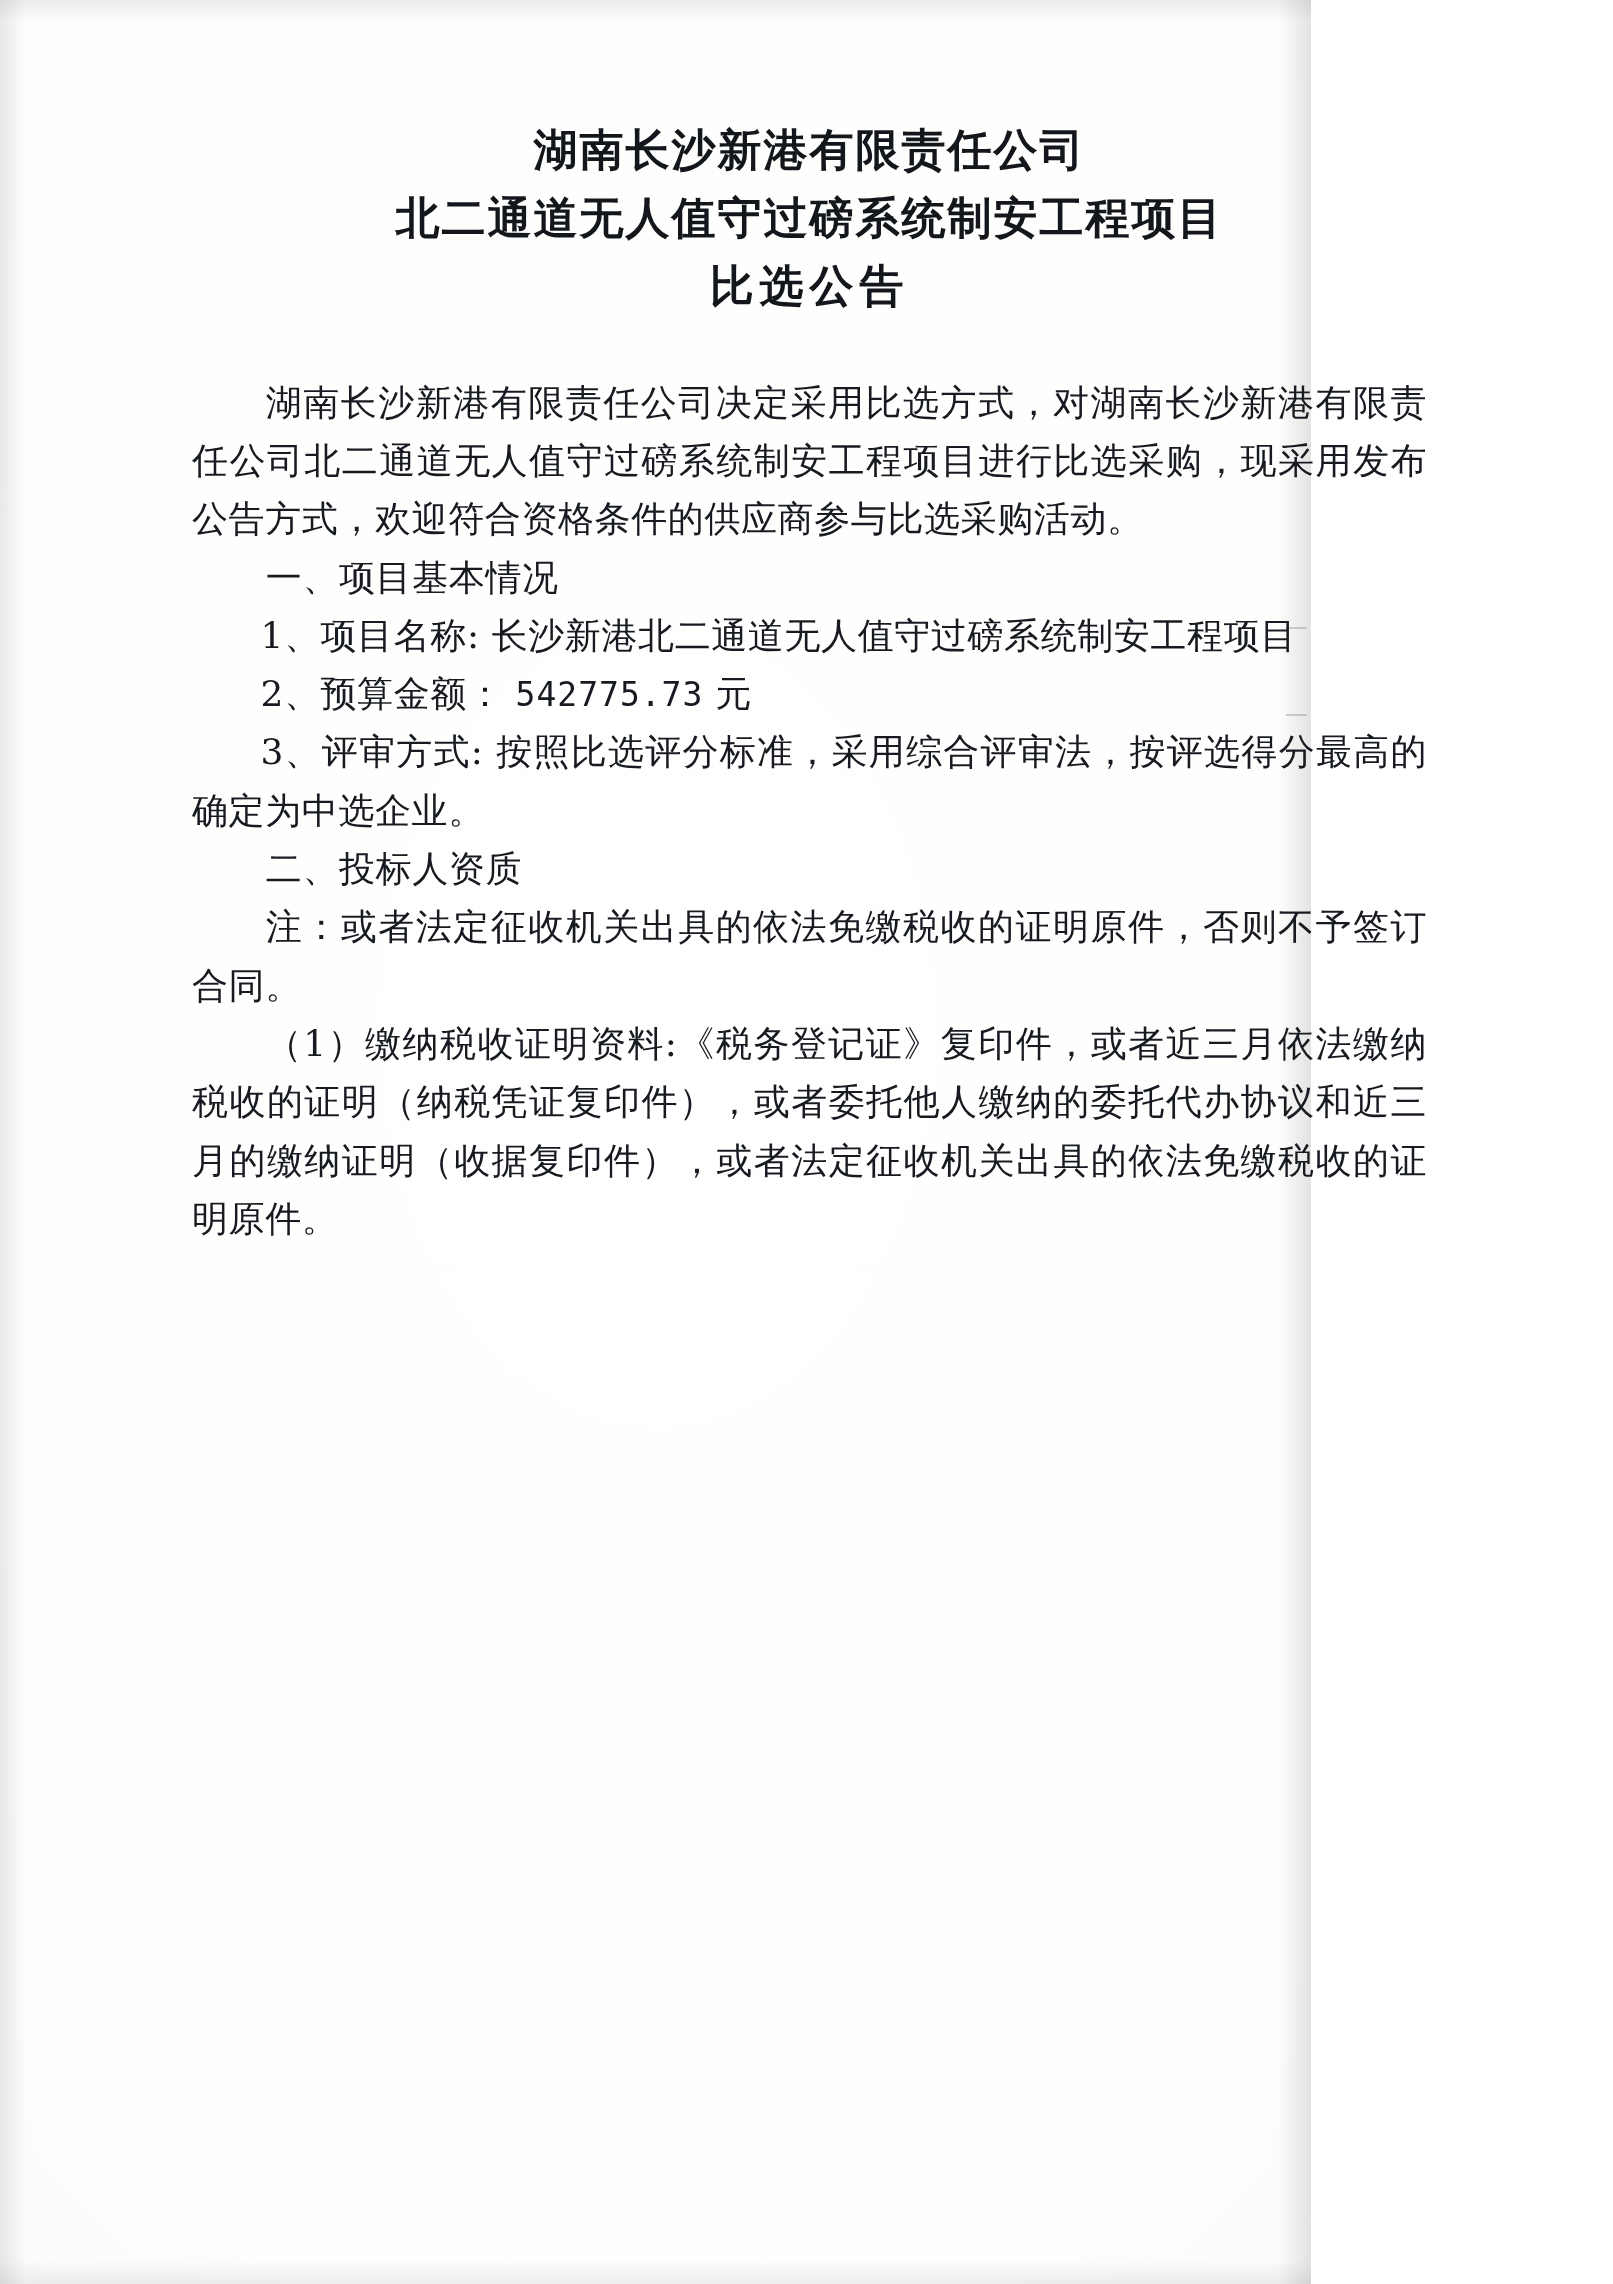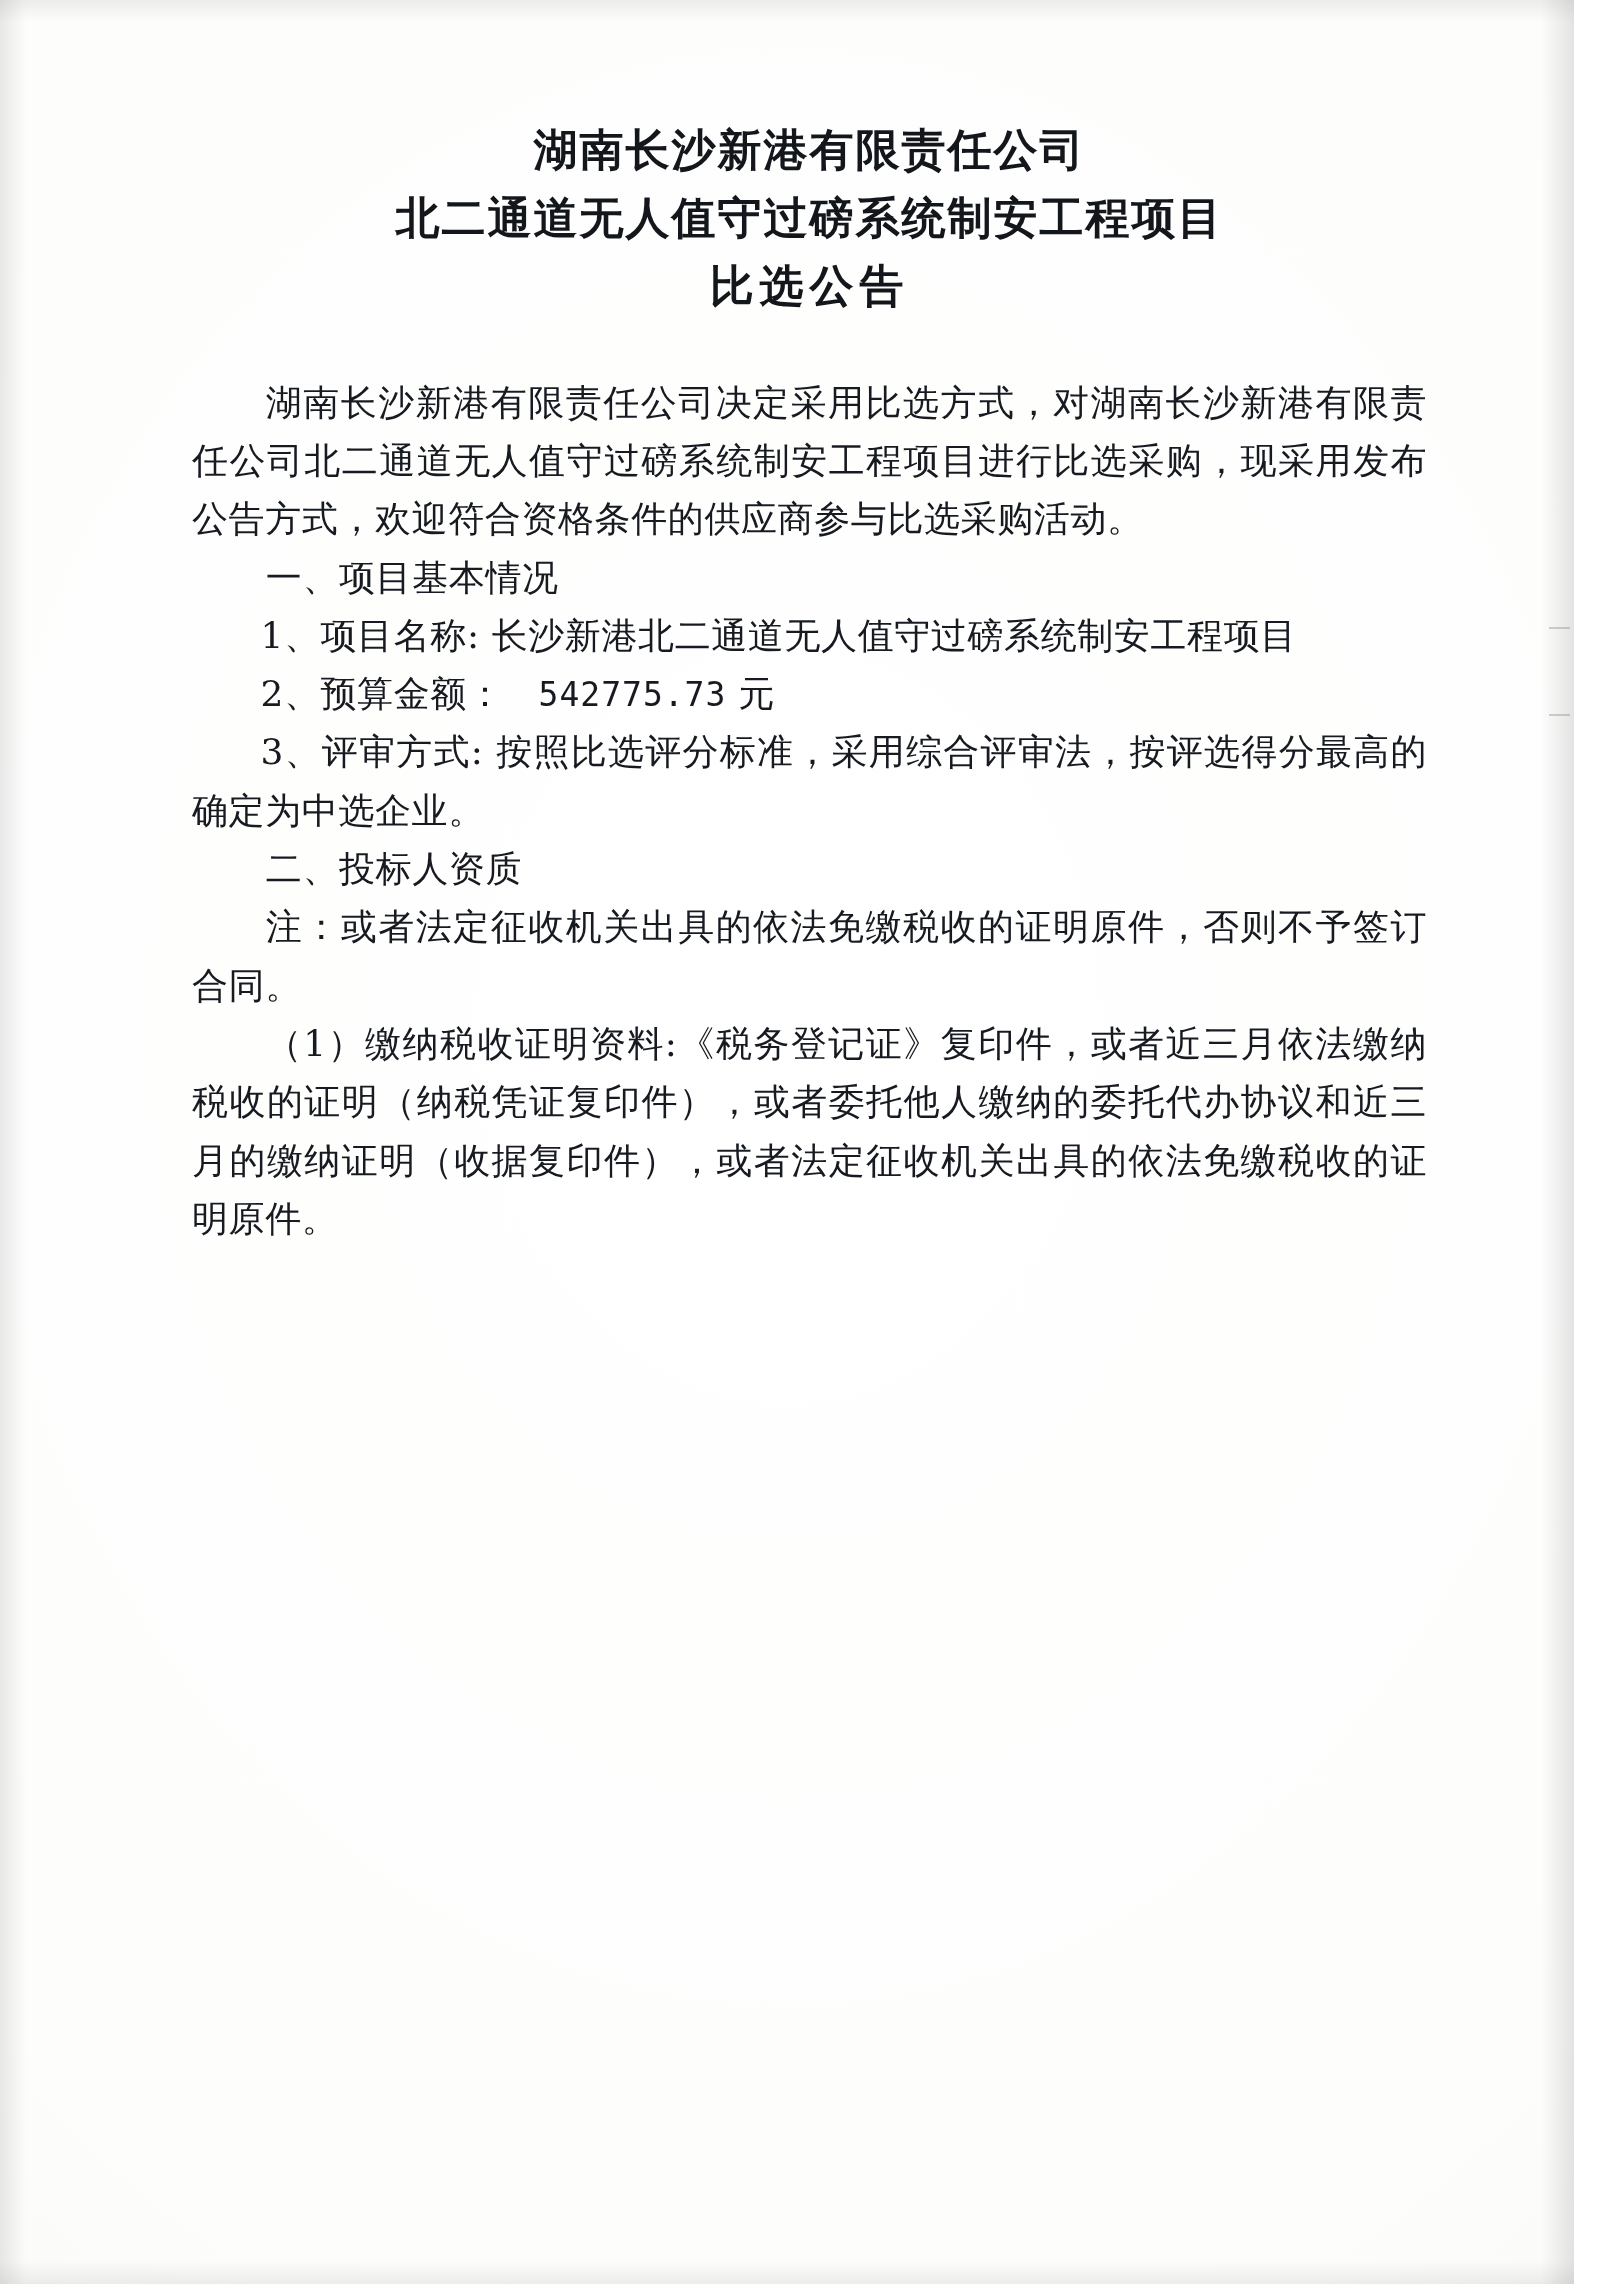--- a/index.html
+++ b/index.html
@@ -10,21 +10,21 @@
   body {
     width: 1613px;
     height: 2285px;
     font-family: "DejaVu Serif", "Liberation Serif", serif;
     overflow: hidden;
   }
 
   
   #page {
     position: relative;
-    width: 1574px;
+    width: 1311px;
     height: 2285px;
     background:
       radial-gradient(ellipse 120% 100% at 50% 45%, #ffffff 0%, #fdfdfc 60%, #f4f4f2 100%);
     box-sizing: border-box;
   }
 
   
   .edge-left, .edge-right, .edge-top, .edge-bottom {
     position: absolute;
     pointer-events: none;
@@ -78,21 +78,21 @@
     font-size: 36px;
     line-height: 1.62;
     letter-spacing: 0.6px;
     text-align: justify;
     text-justify: inter-ideograph;
     color: #171b21;
   }
   p.indent { text-indent: 2.05em; }
   p.indent-sm { text-indent: 1.1em; }
 
-  .num { font-family: "DejaVu Sans Mono", "Liberation Mono", monospace; font-size: 33px; letter-spacing: 1px; margin-left: 23px; }
+  .num { font-family: "DejaVu Sans Mono", "Liberation Mono", monospace; font-size: 33px; letter-spacing: 1px; }
   .bold-seg { font-weight: bold; letter-spacing: 0.4px; }
 
   
   .tone-a { color: #1b2027; }
   .tone-b { color: #14181e; }
 </style>
 </head>
 <body>
 
 <div id="page">

